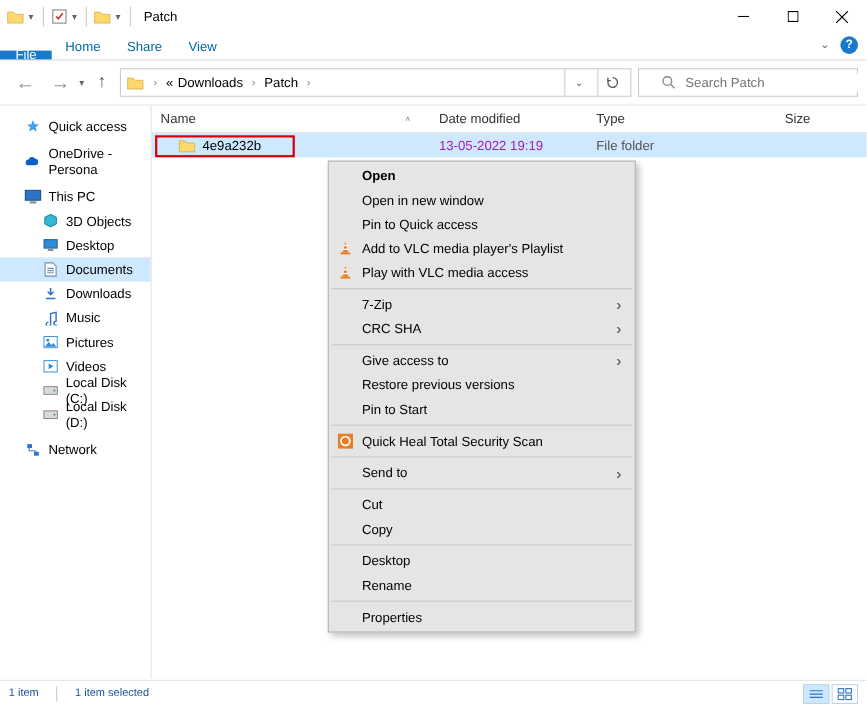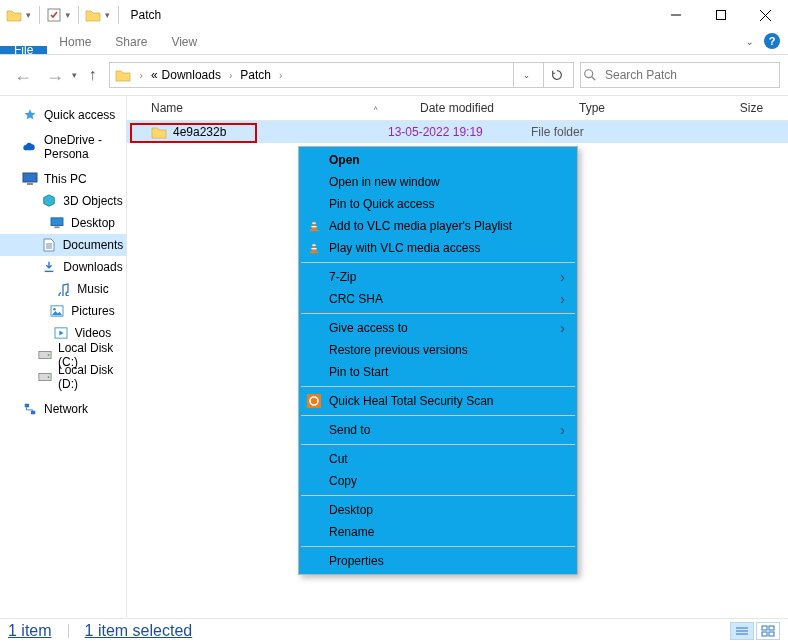--- a/index.html
+++ b/index.html
@@ -44,21 +44,21 @@
     background: #1979ca;
     color: #ffffff;
     padding: 0 14px;
     display: flex; align-items: center;
     font-size: 12px;
     margin-top: 16px;
   }
   .ribbon-tab {
     padding: 0 12px;
     display: flex; align-items: center;
-    color: #737373;
+    color: #0369a1;
   }
   .ribbon .help {
     position: absolute; right: 8px; top: 3px;
     display: flex; align-items: center; gap: 10px;
   }
   .help-icon {
     width: 16px; height: 16px; border-radius: 50%;
     background: #1979ca; color: #fff; font-weight: bold;
     display: flex; align-items:center; justify-content:center;
     font-size: 11px;
@@ -85,57 +85,57 @@
   .addr-folder-icon { width:18px; height:16px; display:flex; align-items:center; }
   .addr-segment { display:flex; align-items:center; }
   .addr-chevron { color:#888; padding:0 4px; font-size:10px; }
   .addr-refresh, .addr-drop { width:26px; height:24px; border-left:1px solid #ccc; display:flex; align-items:center; justify-content:center; color:#555;}
   .addr-drop { font-size:9px;}
   .addr-spacer { flex:1; }
   .search-box {
     width: 200px; height: 26px;
     border: 1px solid #ccc;
     display: flex; align-items: center;
-    padding: 0 2px; gap:6px;
+    padding: 0 20px; gap:6px;
     color:#777;
   }
   .search-box input {
     border: none; outline: none; flex: 1; font-size: 12px; color:#555;
   }
   
   .body {
     display: flex;
     height: 522px;
     border-top: 1px solid #e5e5e5;
   }
   .sidebar {
-    width: 127px;
+    width: 138px;
     border-right: 1px solid #e5e5e5;
     overflow: hidden;
     padding-top: 8px;
   }
   .side-group { margin-bottom: 10px; }
   .side-item {
     display: flex; align-items: center;
     height: 22px; padding-left: 22px;
     gap: 6px;
   }
-  .side-sub { padding-left: 38px; justify-content: center; }
+  .side-sub { padding-left: 38px; }
   .side-item.selected { background: #cde8ff; }
   .side-icon { width:16px; height:16px; display:flex; align-items:center; justify-content:center; }
   
   .content { flex:1; position:relative; }
   .columns {
     display:flex; align-items:center;
     height:25px;
     border-bottom: 1px solid #e5e5e5;
     font-size:12px; color:#333;
     padding-left:8px;
   }
-  .col { display:flex; align-items:center; gap:4px;margin-left:16px; }
+  .col { display:flex; align-items:center; gap:4px; }
   .col-name { width: 253px; }
   .col-date { width: 143px; }
   .col-type { width: 120px; }
   .col-size { flex:1;justify-content:center; }
   .sort-caret { font-size:8px; color:#777; }
   .row {
     display:flex; align-items:center;
     height:22px;
     padding-left:8px;
     background:#cde8ff;
@@ -151,21 +151,21 @@
     position:absolute;
     border: 2px solid #d40000;
     pointer-events:none;
     background: transparent;
   }
   
   .context-menu {
     position: absolute;
     left: 298px; top: 146px;
     width: 280px;
-    background: #0ea5e9;
+    background: #e5e5e5;
     border: 1px solid #b5b5b5;
     box-shadow: 3px 3px 6px rgba(0,0,0,0.25);
     padding: 2px 0;
     z-index: 50;
   }
   .cm-item {
     display:flex; align-items:center;
     height: 22px;
     padding: 0 30px 0 30px;
     font-size: 12px;
@@ -182,22 +182,21 @@
   }
   
   .statusbar {
     position:absolute; left:0; bottom:0; right:0;
     height: 24px;
     border-top:1px solid #e5e5e5;
     display:flex; align-items:center;
     padding: 0 8px;
     gap: 16px;
     color:#1a4f9c;
-    font-size:16px;
-    text-decoration:underline;
+    font-size:10px;
   }
   .status-sep { width:1px; height:14px; background:#ccc; }
   .view-toggles {
     position:absolute; right:8px; display:flex; gap:2px;
   }
   .view-btn {
     width:24px; height:18px; border:1px solid #bcd4ef;
     display:flex; align-items:center; justify-content:center;
     background:#fff;
   }

